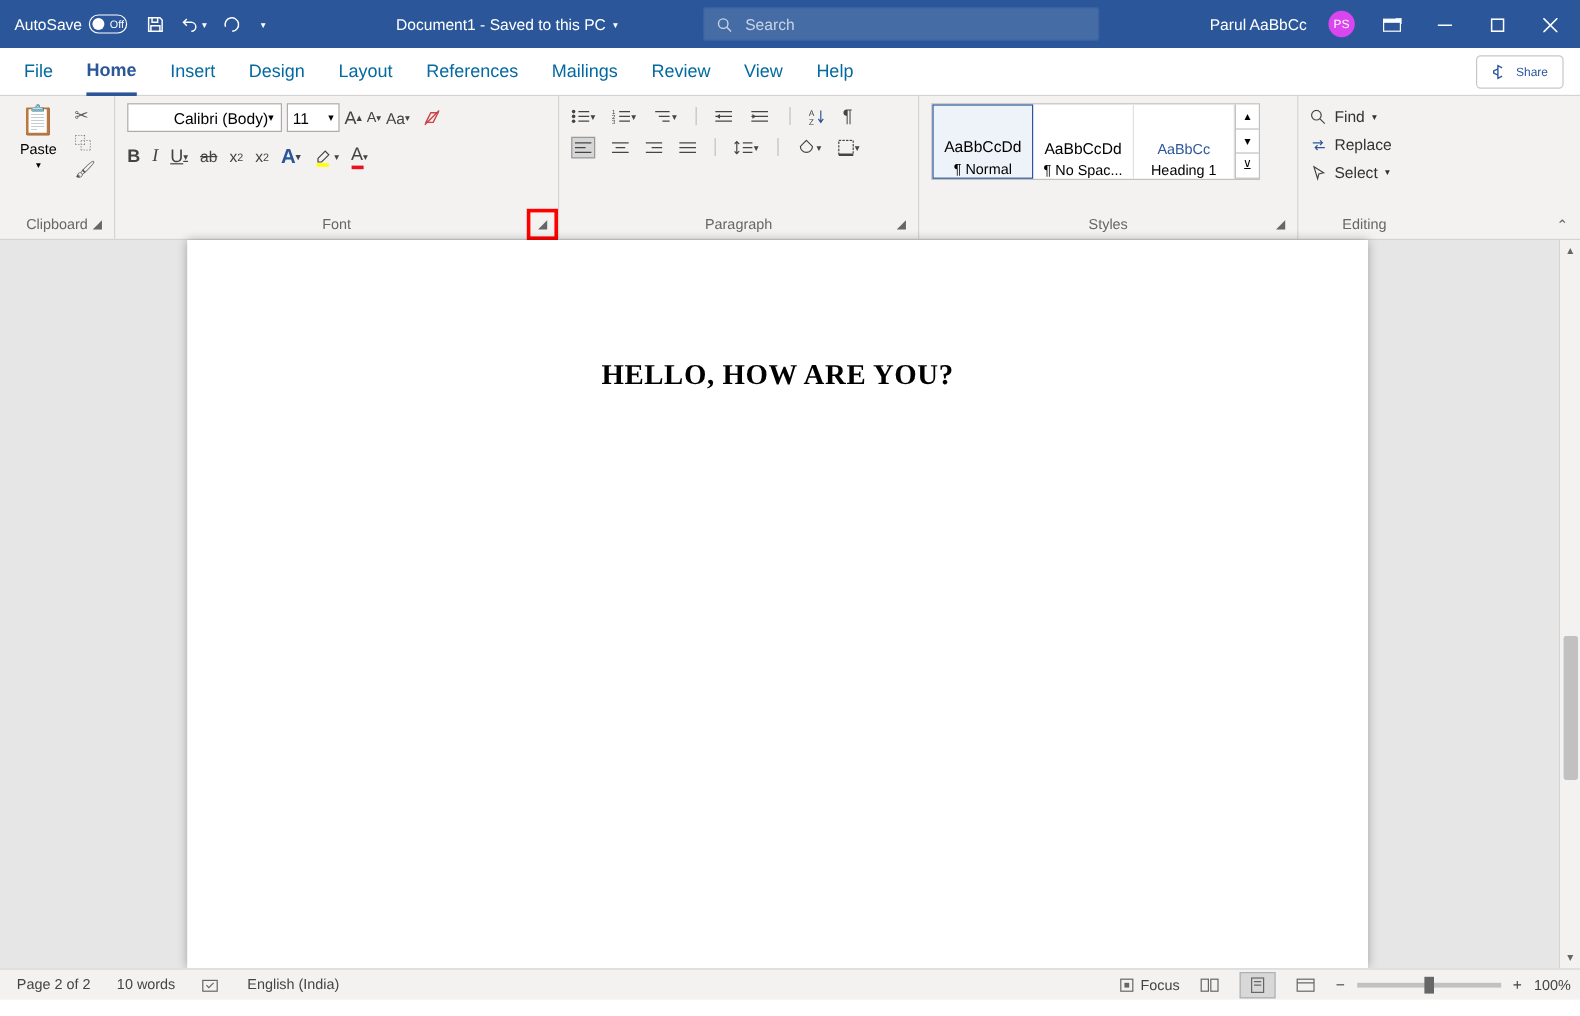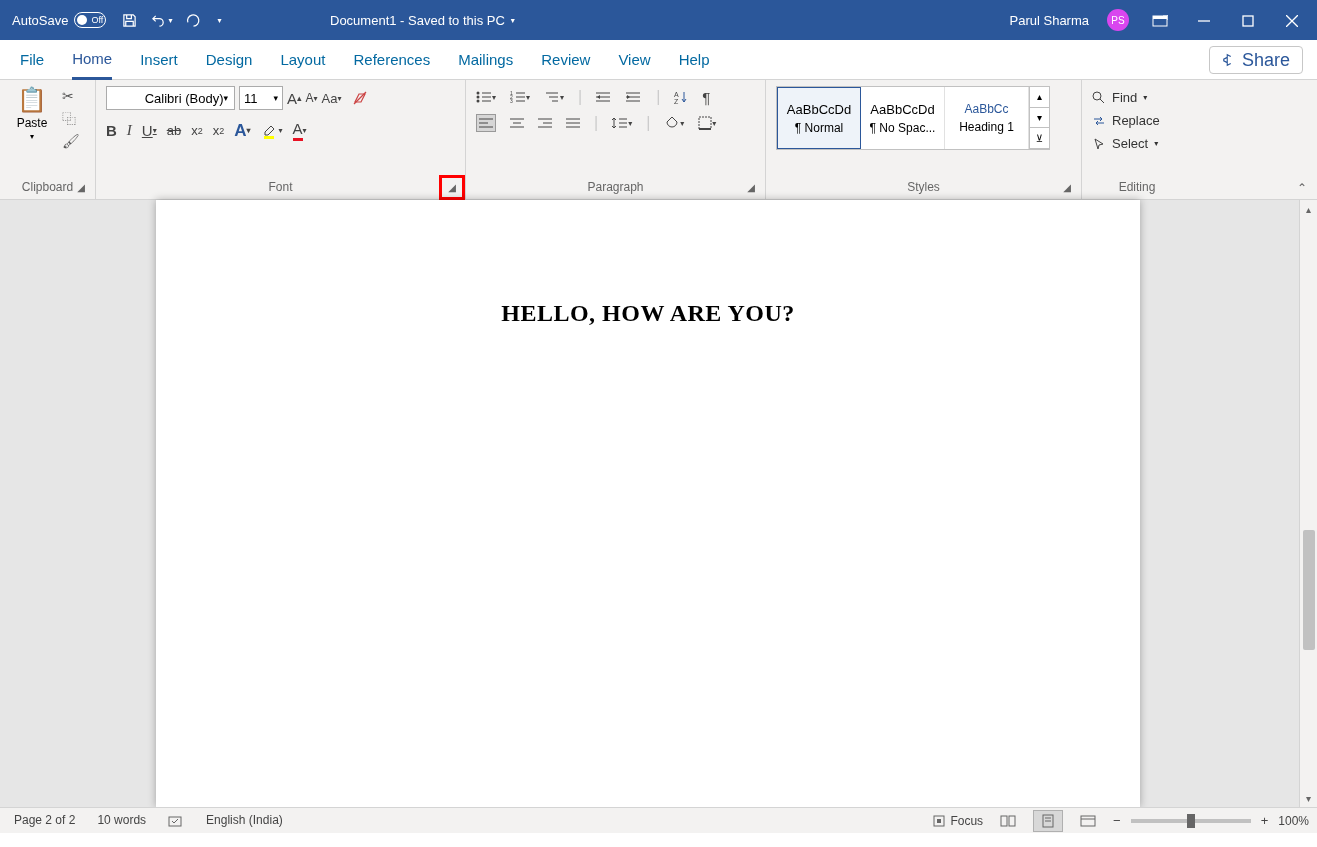--- a/index.html
+++ b/index.html
@@ -12,41 +12,41 @@
   .qat-item { color: #fff; font-size: 14px; display: flex; align-items: center; cursor: pointer; }
   .qat-drop { font-size: 8px; margin-left: 2px; }
   .doc-title { position: absolute; left: 330px; display: flex; align-items: center; gap: 4px; }
   .search-box { position: absolute; left: 586px; width: 330px; height: 28px; background: #466ca5; border: 1px solid #3d63a0; display: flex; align-items: center; padding-left: 10px; color: #c9d4e6; gap: 10px; border-radius: 2px; }
   .search-box .mag { font-size: 14px; color: #c9d4e6; }
   .user-area { position: absolute; right: 12px; display: flex; align-items: center; gap: 18px; }
   .avatar { width: 22px; height: 22px; border-radius: 50%; background: #d946ef; display: flex; align-items: center; justify-content: center; font-size: 10px; color: #fff; }
   .winbtn { width: 26px; text-align: center; color: #fff; font-size: 13px; cursor: pointer; }
   .tabs { height: 40px; background: #fff; border-bottom: 1px solid #d4d4d4; display: flex; align-items: center; padding-left: 20px; gap: 28px; font-size: 15px; position: relative; }
   .tab { color: #0369a1; cursor: pointer; height: 100%; display: flex; align-items: center; }
-  .tab.active { color: #2b579a; font-weight: 400; border-bottom: 3px solid #2b579a; margin-bottom: -1px; }
-  .share-btn { position: absolute; right: 14px; top: 6px; height: 28px; padding: 0 12px; border: 1px solid #c7c7c7; border-radius: 4px; display: flex; align-items: center; gap: 6px; color: #2b579a; font-size: 18px; cursor: pointer; background: #fff; }
+  .tab.active { color: #2b579a; font-weight: 700; border-bottom: 3px solid #2b579a; margin-bottom: -1px; }
+  .share-btn { position: absolute; right: 14px; top: 6px; height: 28px; padding: 0 12px; border: 1px solid #c7c7c7; border-radius: 4px; display: flex; align-items: center; gap: 6px; color: #2b579a; font-size: 10px; cursor: pointer; background: #fff; }
   .ribbon { height: 120px; background: #f3f2f1; border-bottom: 1px solid #d4d4d4; display: flex; position: relative; }
   .group { border-right: 1px solid #d4d4d4; display: flex; flex-direction: column; padding: 6px 10px 2px 10px; }
   .group-body { flex: 1; display: flex; align-items: flex-start; gap: 4px; }
   .group-label { height: 20px; text-align: left; font-size: 12px; color: #666; display: flex; align-items: center; justify-content: center; position: relative; }
   .dialog-launcher { position: absolute; right: -4px; font-size: 10px; color: #666; border: 1px solid transparent; padding: 1px 3px; cursor: pointer; }
   .highlighted-launcher { border: 3px solid red; right: -10px; padding: 4px 6px; }
   .paste-btn { display: flex; flex-direction: column; align-items: center; gap: 2px; width: 44px; cursor: pointer; }
   .paste-icon { font-size: 24px; color: #2b579a; }
   .clip-side { display: flex; flex-direction: column; gap: 6px; margin-left: 4px; margin-top: 2px; }
   .mini-icon { font-size: 14px; color: #555; cursor: pointer; }
   .font-row1 { display: flex; align-items: center; gap: 4px; margin-bottom: 6px; }
   .font-row2 { display: flex; align-items: center; gap: 10px; }
   .font-name-box { width: 129px; height: 24px; border: 1px solid #ababab; background: #fff; display: flex; align-items: center; padding: 0 6px; font-size: 13px; justify-content: flex-end; }
   .font-size-box { width: 44px; height: 24px; border: 1px solid #ababab; background: #fff; display: flex; align-items: center; padding: 0 4px; font-size: 13px; justify-content: space-between; }
   .btn { font-size: 13px; color: #444; cursor: pointer; display: inline-flex; align-items: center; }
   .para-col { display: flex; flex-direction: column; gap: 8px; }
   .para-row { display: flex; align-items: center; gap: 14px; }
   .styles-strip { display: flex; border: 1px solid #c1c1c1; background: #fff; }
-  .style-item { width: 84px; height: 62px; border-right: 1px solid #e1e1e1; display: flex; flex-direction: column; align-items: center; justify-content: center; gap: 4px; font-size: 12px; cursor: pointer; }
+  .style-item { width: 84px; height: 62px; border-right: 1px solid #e1e1e1; display: flex; flex-direction: column; align-items: center; justify-content: flex-end; gap: 4px; font-size: 12px; cursor: pointer; }
   .style-item.selected { border: 1px solid #2b579a; background: #eef3f9; }
   .style-prev { font-size: 13px; }
   .style-prev.h2 { color: #2b579a; font-size: 12px; }
   .style-scroll { width: 20px; display: flex; flex-direction: column; border-left: 1px solid #c1c1c1; }
   .style-scroll div { flex: 1; display: flex; align-items: center; justify-content: center; font-size: 10px; cursor: pointer; border-bottom: 1px solid #c1c1c1; }
   .editing-col { display: flex; flex-direction: column; gap: 8px; font-size: 13px; }
   .editing-item { display: flex; align-items: center; gap: 6px; cursor: pointer; color: #333; }
   .ribbon-collapse { position: absolute; right: 10px; bottom: 4px; font-size: 12px; color: #666; cursor: pointer; }
   .doc-area { height: 607px; display: flex; background: #e6e6e6; position: relative; }
   .page { width: 984px; background: #fff; box-shadow: 0 0 8px rgba(0,0,0,0.3); margin-left: 156px; padding-top: 100px; text-align: center; }
@@ -87,22 +87,31 @@
       <svg width="15" height="15" viewBox="0 0 16 16">
           <path fill="none" stroke="#fff" stroke-width="1.3" d="M2 10a6 6 0 1 1 6 4"></path>
         </svg>
     </span>
     <span class="qat-item qat-drop">▾</span>
   </div>
   <div class="doc-title">
     <span>Document1 - Saved to this PC</span>
     <span class="qat-drop">▾</span>
   </div>
+  <div class="search-box">
+    <span class="mag">
+      <svg width="14" height="14" viewBox="0 0 16 16">
+          <circle cx="6.5" cy="6.5" r="4.5" fill="none" stroke="#c9d4e6" stroke-width="1.3"></circle>
+          <line x1="10" y1="10" x2="14" y2="14" stroke="#c9d4e6" stroke-width="1.3"></line>
+        </svg>
+    </span>
+    <span>Search</span>
+  </div>
   <div class="user-area">
-    <span>Parul Sharma</span>
+    <span>Parul AaBbCc</span>
     <span class="avatar">PS</span>
     <span class="winbtn">
       <svg width="16" height="12" viewBox="0 0 16 12">
           <rect x="1" y="1" width="14" height="10" fill="none" stroke="#fff"></rect>
           <rect x="1" y="1" width="14" height="3" fill="#fff"></rect>
           <path d="M11 0l5 0 0 5" fill="none" stroke="#fff" stroke-width="1.2"></path>
         </svg>
     </span>
     <span class="winbtn">
       <svg width="12" height="12">

